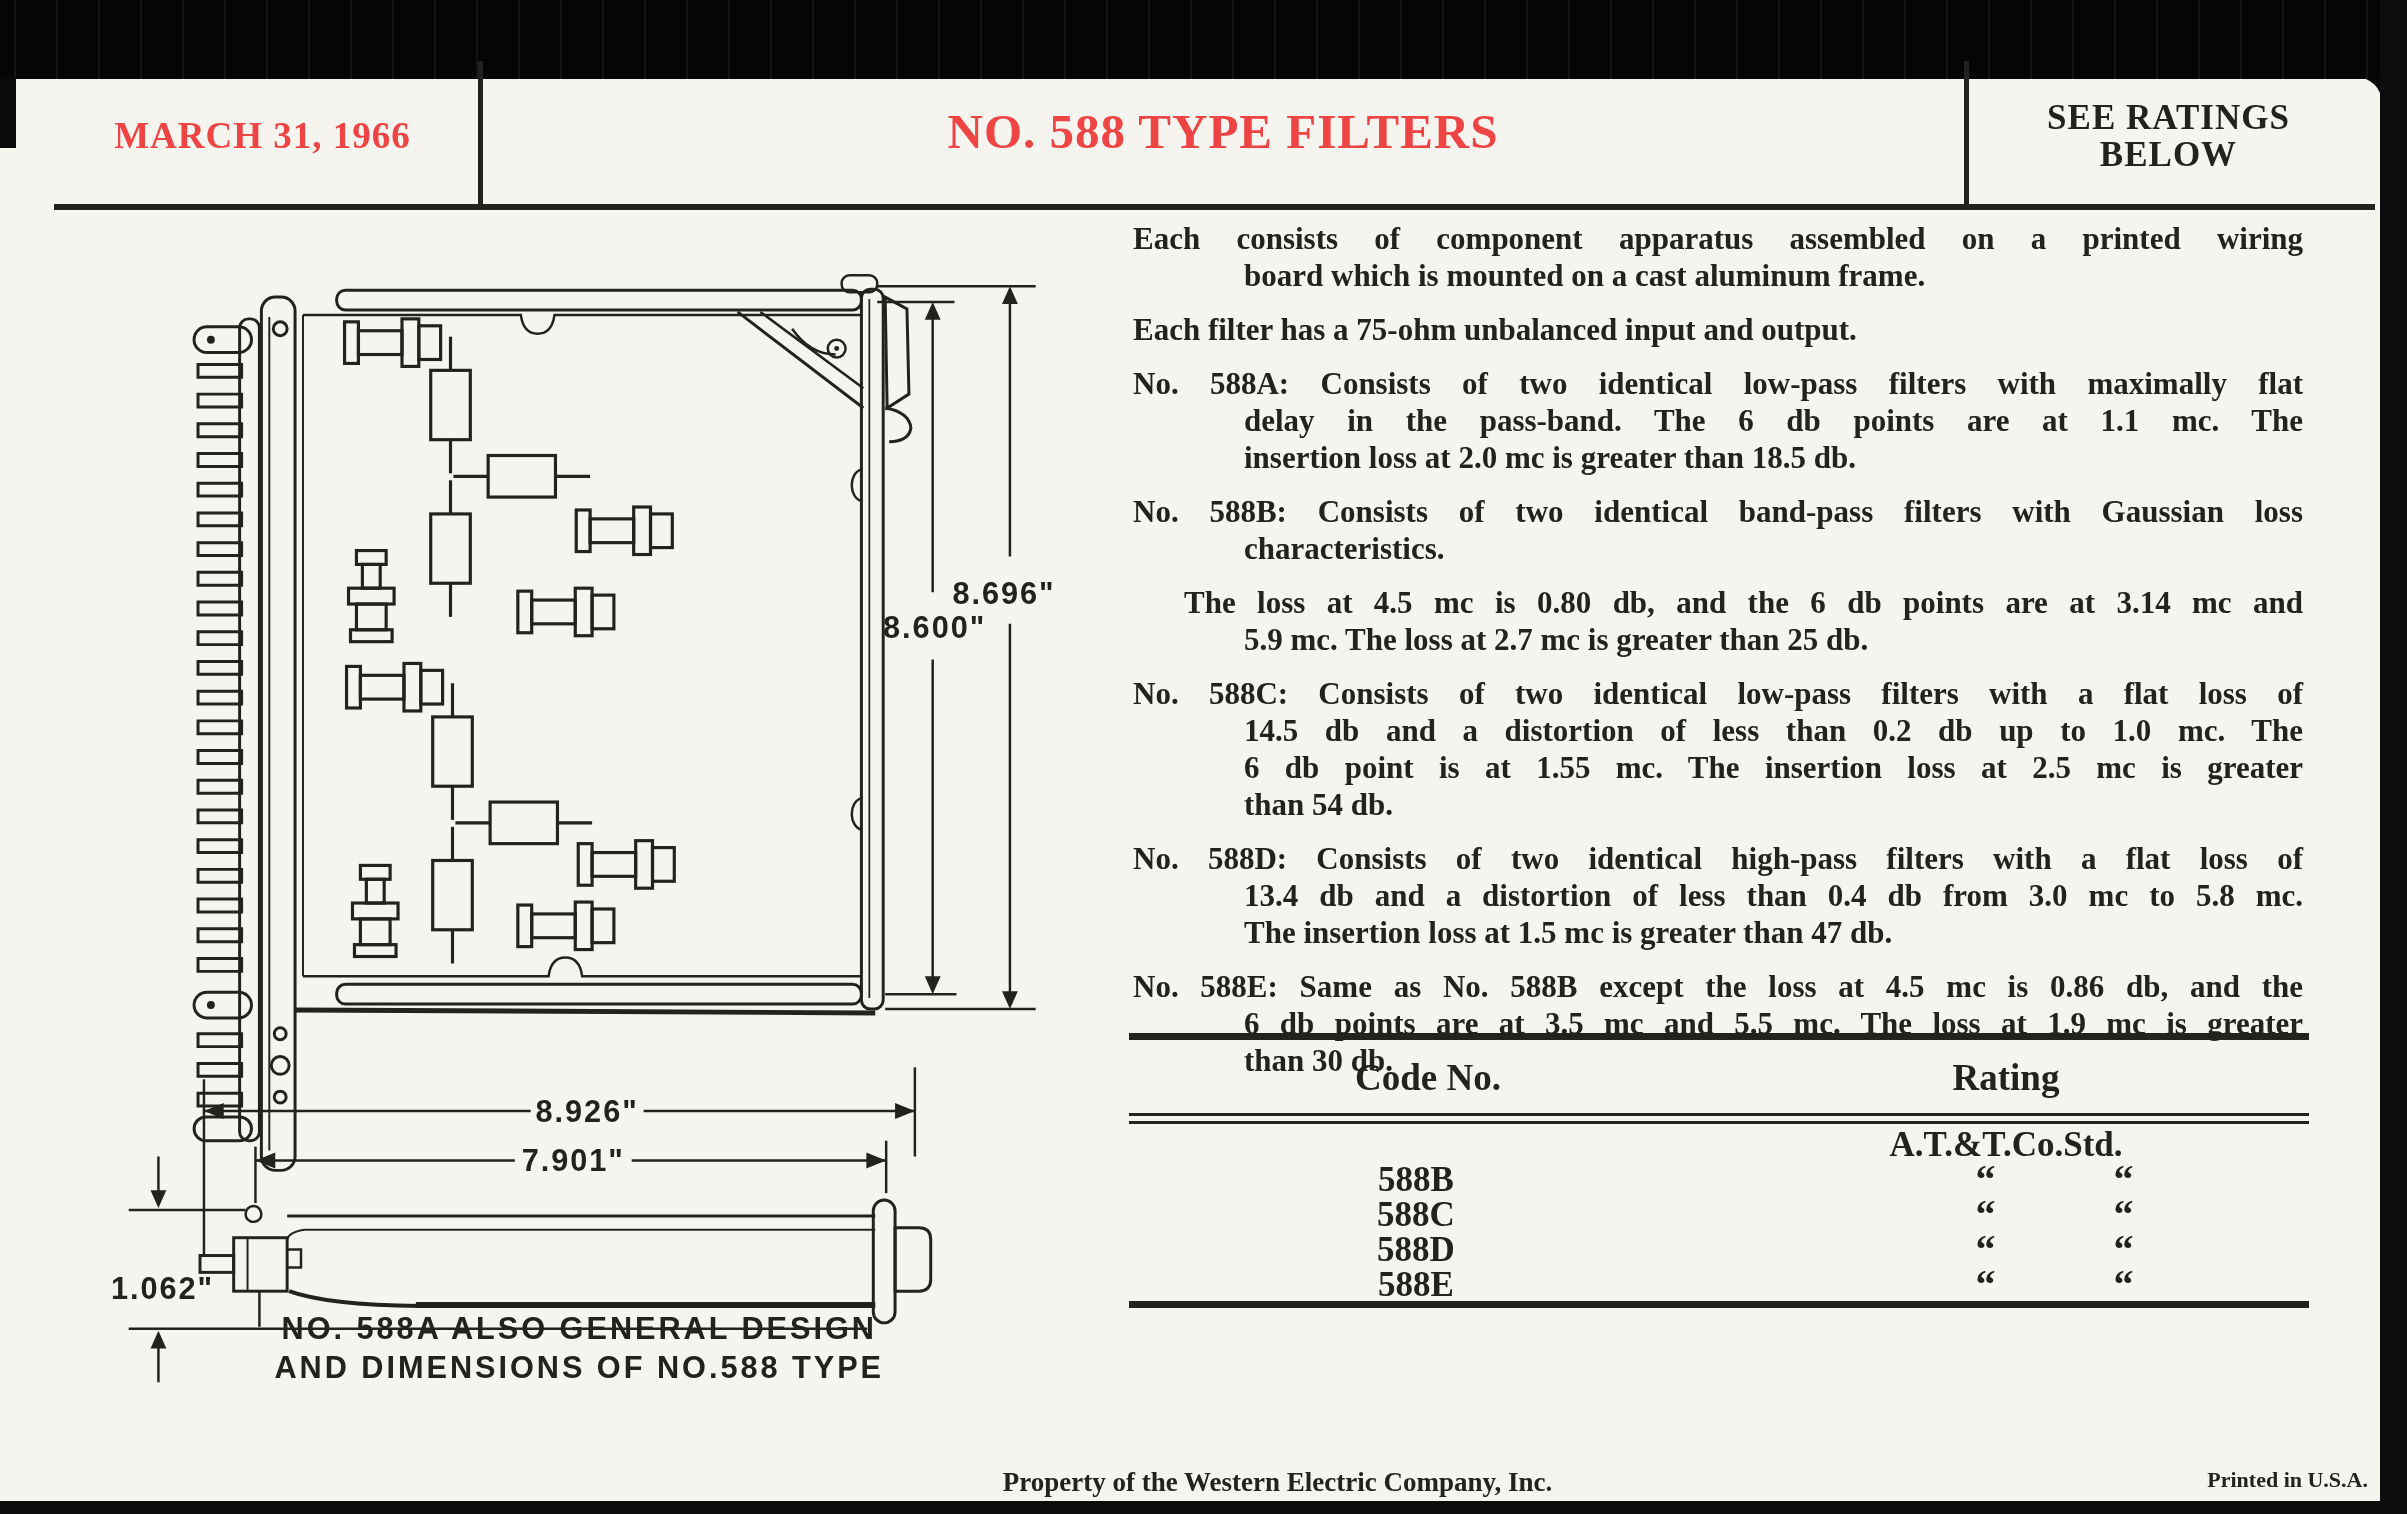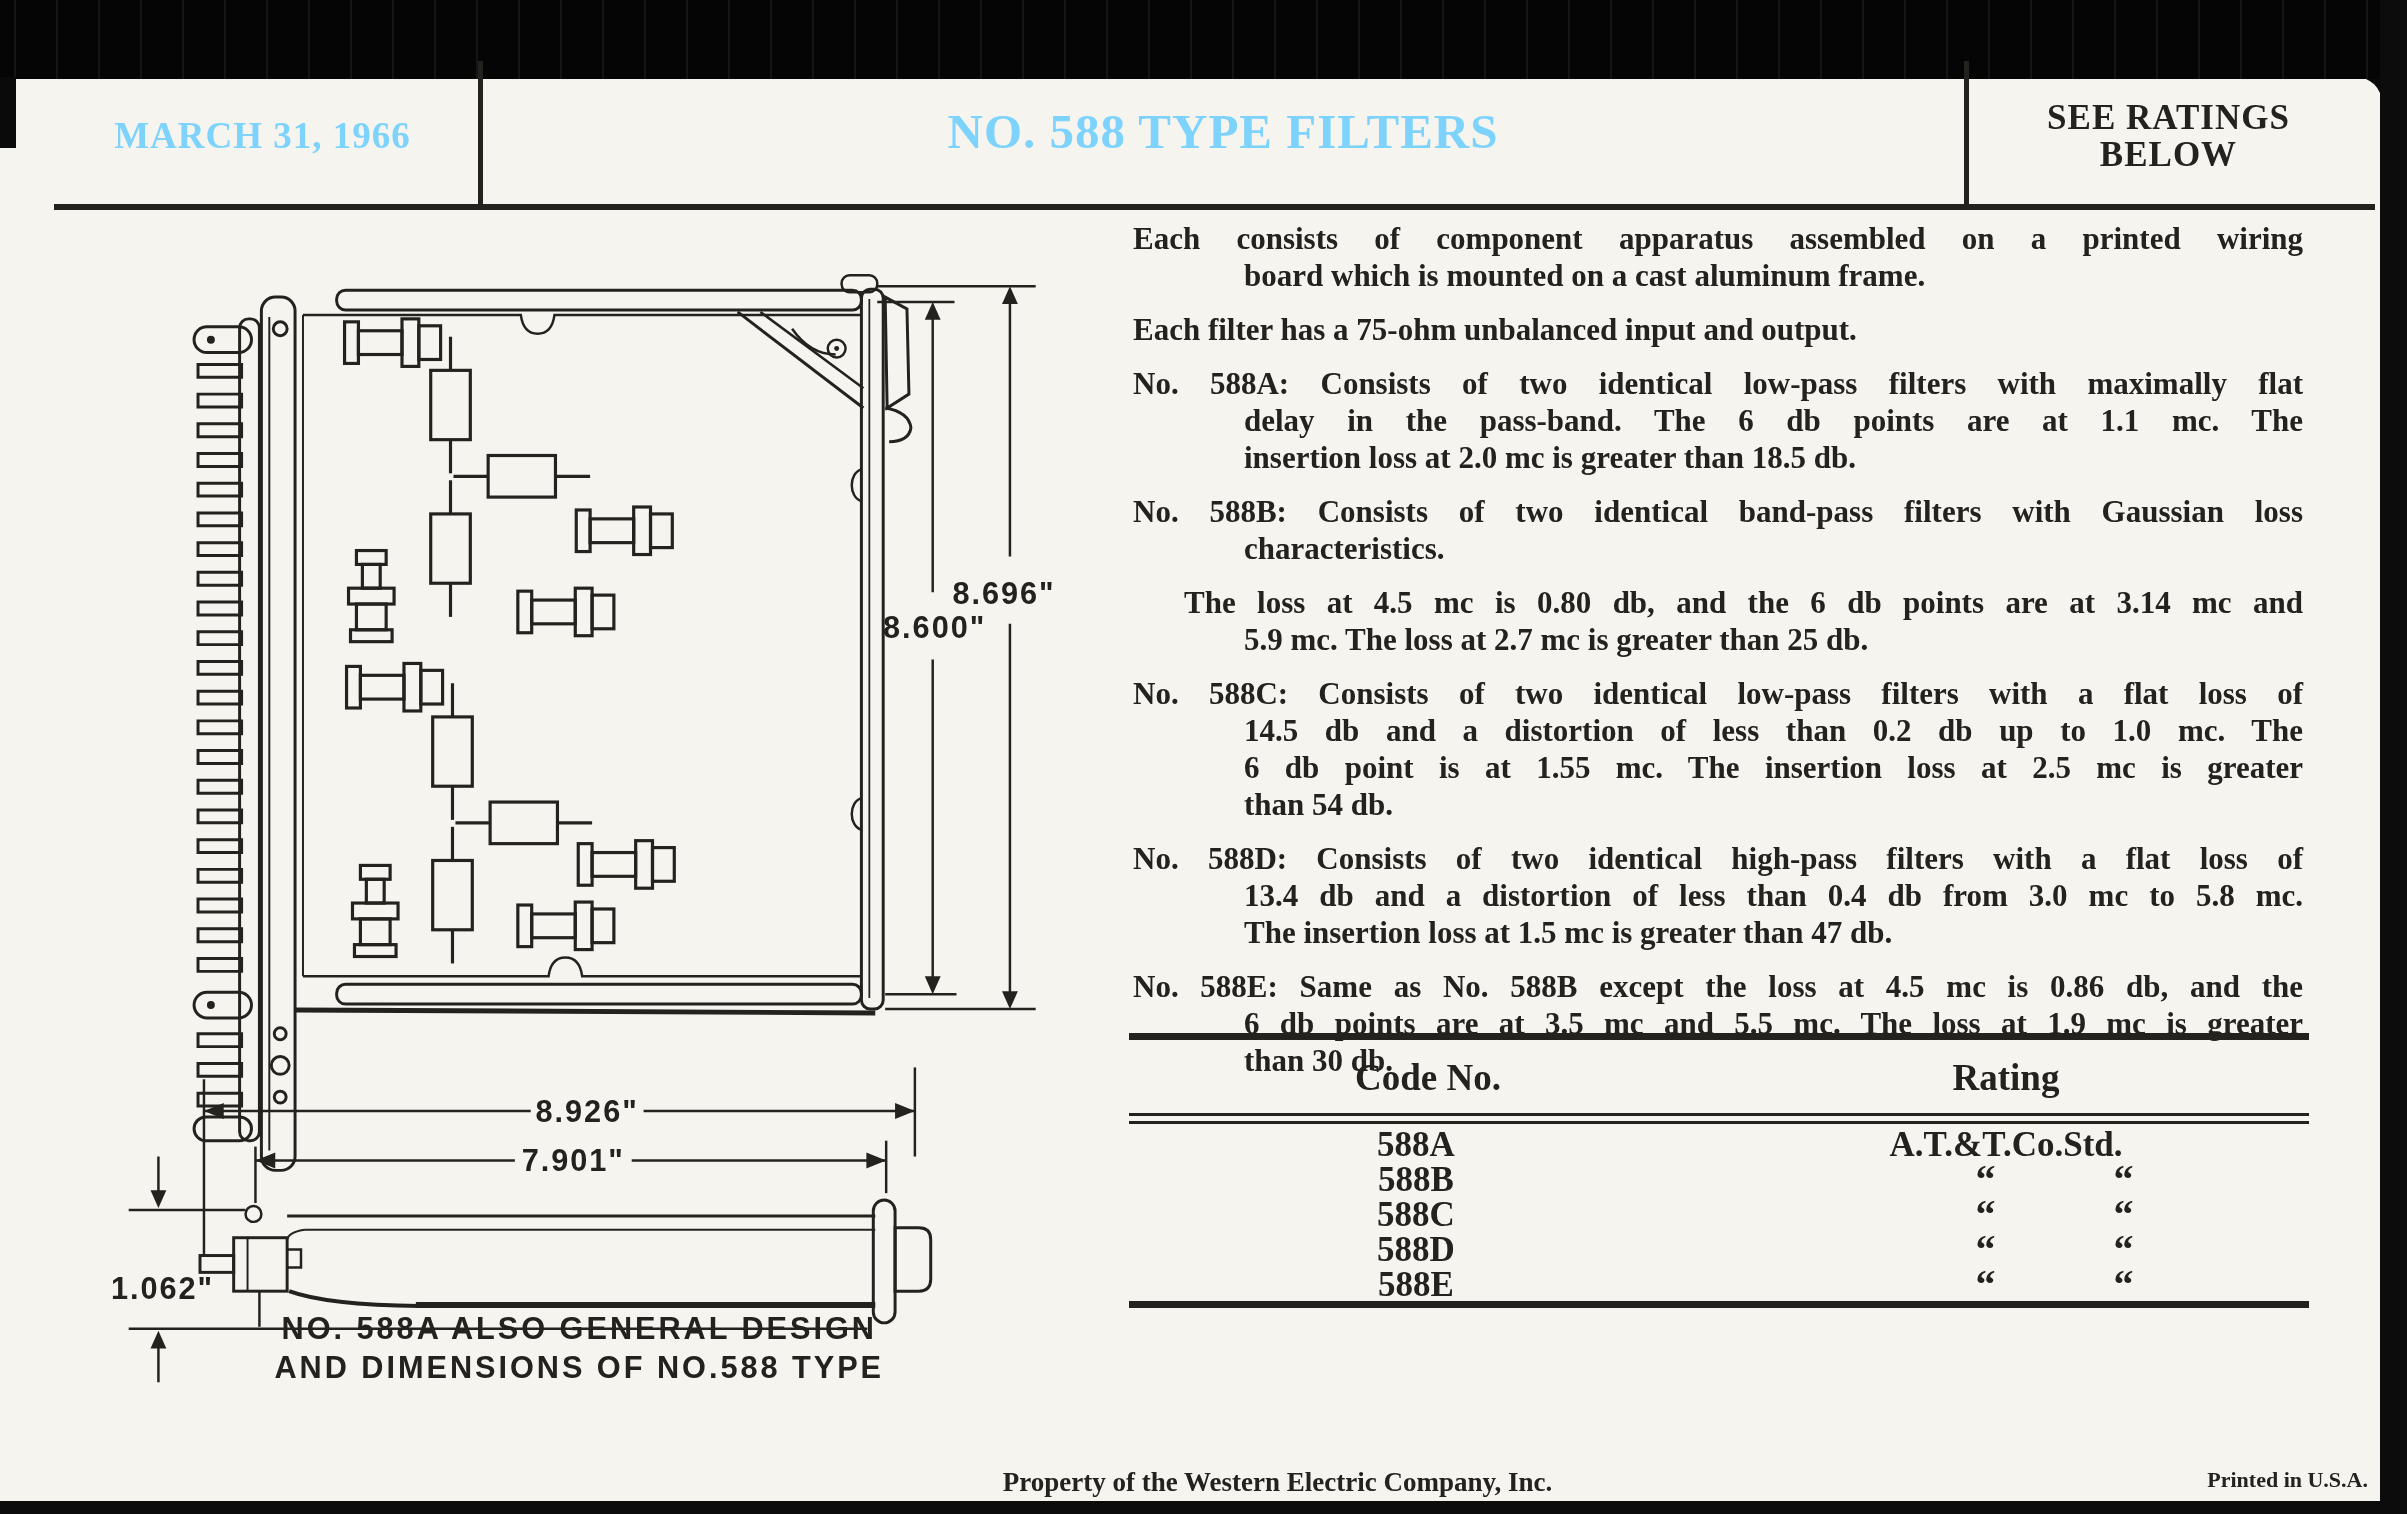--- a/index.html
+++ b/index.html
@@ -5,21 +5,21 @@
   html,body{margin:0;padding:0;background:#070707;}
   .page{position:relative;width:2408px;height:1515px;background:#0a0a0a;overflow:hidden;
         font-family:"Liberation Serif","DejaVu Serif",serif;color:#24221f;}
   .scan-top{position:absolute;left:0;top:0;width:2408px;height:79px;
         background:repeating-linear-gradient(90deg,#050505 0 14px,#151515 14px 16px,#050505 16px 42px);}
   .scan-right{position:absolute;right:0;top:0;width:28px;height:1515px;background:#0c0c0c;}
   .scan-bottom{position:absolute;left:0;bottom:0;width:2408px;height:14px;background:#0c0c0c;}
   .corner-notch{position:absolute;left:0;top:77px;width:16px;height:71px;background:#0a0a0a;}
   .paper{position:absolute;left:0;top:77px;width:2382px;height:1426px;background:#f5f4ef;
          border-top-right-radius:26px;}
-  .ink{color:#7dd3fc;}
+  .ink{color:#ef4444;}
 
   
   .date{position:absolute;left:94px;top:114px;width:337px;text-align:center;
         font-size:37px;font-weight:700;letter-spacing:1px;}
   .vrule{position:absolute;top:61px;width:5px;height:145px;background:#24221f;}
   .vrule.v1{left:478px;} .vrule.v2{left:1964px;}
   .title{position:absolute;left:926px;top:103px;width:594px;text-align:center;
          font-size:49px;font-weight:700;letter-spacing:1px;}
   .ratings-note{position:absolute;left:2010px;top:99px;width:317px;text-align:center;
          font-size:35px;font-weight:700;line-height:37px;letter-spacing:1px;}
@@ -126,21 +126,20 @@
   <div class="ratings-table">
     <div class="t-rule t-top"></div>
     <div class="t-head">
       <span class="t-col1">Code No.</span>
       <span class="t-col2">Rating</span>
     </div>
     <div class="t-rule t-mid1"></div>
     <div class="t-rule t-mid2"></div>
     <div class="t-rows">
       <div class="t-row">
-        <span class="t-code">588A</span>
         <span class="t-rating">A.T.&amp;T.Co.Std.</span>
       </div>
       <div class="t-row">
         <span class="t-code">588B</span>
         <span class="t-ditto-l">“</span>
         <span class="t-ditto-r">“</span>
       </div>
       <div class="t-row">
         <span class="t-code">588C</span>
         <span class="t-ditto-l">“</span>

